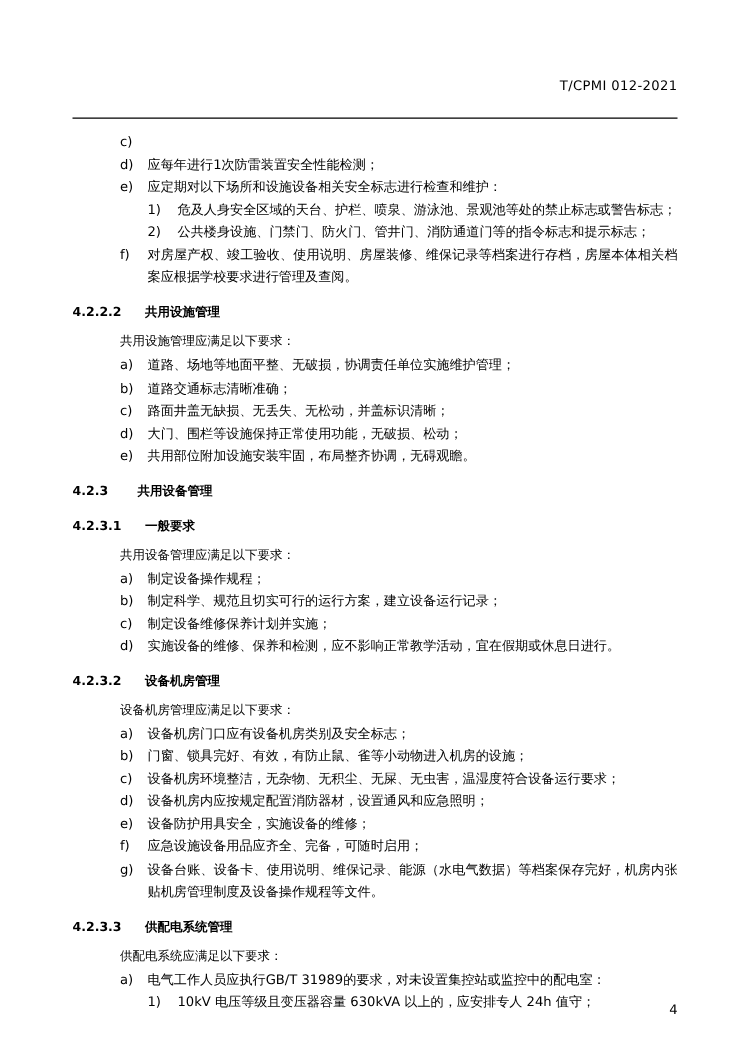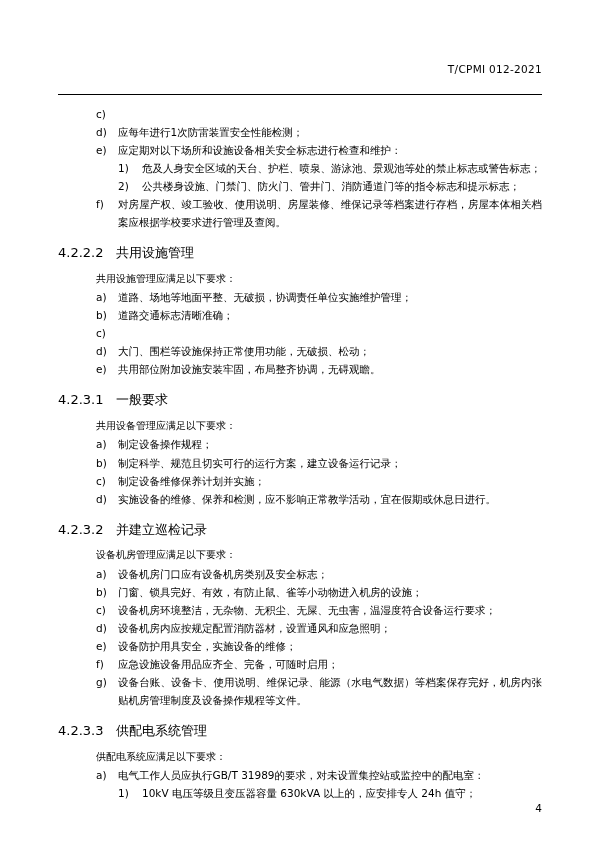--- a/index.html
+++ b/index.html
@@ -32,22 +32,22 @@
   }
   .hdr-block {
     margin-bottom: 14px;
   }
   .rule {
     border: none;
     border-top: 1px solid #000;
     margin: 6px 0 10px 0;
   }
   .sec-title {
-    font-size: 13px;
-    font-weight: normal;
+    font-size: 10px;
+    font-weight: bold;
     margin: 12px 0 6px 0;
     line-height: 1.6;
   }
   .sec-title .num {
     display: inline-block;
     min-width: 52px;
   }
   .sec-title.lvl4 .num {
     min-width: 58px;
   }
@@ -126,48 +126,50 @@
       <div class="item">
         <span class="mark">a)</span>
         <span class="body">道路、场地等地面平整、无破损，协调责任单位实施维护管理；</span>
       </div>
       <div class="item">
         <span class="mark">b)</span>
         <span class="body">道路交通标志清晰准确；</span>
       </div>
       <div class="item">
         <span class="mark">c)</span>
+        <span class="body">路面井盖无缺损、无丢失、无松动，并盖标识清晰；</span>
       </div>
       <div class="item">
         <span class="mark">d)</span>
         <span class="body">大门、围栏等设施保持正常使用功能，无破损、松动；</span>
       </div>
       <div class="item">
         <span class="mark">e)</span>
         <span class="body">共用部位附加设施安装牢固，布局整齐协调，无碍观瞻。</span>
       </div>
+      <div class="sec-title"><span class="num">4.2.3</span><span>共用设备管理</span></div>
       <div class="sec-title lvl4"><span class="num">4.2.3.1</span><span>一般要求</span></div>
       <p class="para">共用设备管理应满足以下要求：</p>
       <div class="item">
         <span class="mark">a)</span>
         <span class="body">制定设备操作规程；</span>
       </div>
       <div class="item">
         <span class="mark">b)</span>
         <span class="body">制定科学、规范且切实可行的运行方案，建立设备运行记录；</span>
       </div>
       <div class="item">
         <span class="mark">c)</span>
         <span class="body">制定设备维修保养计划并实施；</span>
       </div>
       <div class="item">
         <span class="mark">d)</span>
         <span class="body">实施设备的维修、保养和检测，应不影响正常教学活动，宜在假期或休息日进行。</span>
       </div>
-      <div class="sec-title lvl4"><span class="num">4.2.3.2</span><span>并建立巡检记录</span></div>
+      <div class="sec-title lvl4"><span class="num">4.2.3.2</span><span>设备机房管理</span></div>
       <p class="para">设备机房管理应满足以下要求：</p>
       <div class="item">
         <span class="mark">a)</span>
         <span class="body">设备机房门口应有设备机房类别及安全标志；</span>
       </div>
       <div class="item">
         <span class="mark">b)</span>
         <span class="body">门窗、锁具完好、有效，有防止鼠、雀等小动物进入机房的设施；</span>
       </div>
       <div class="item">

